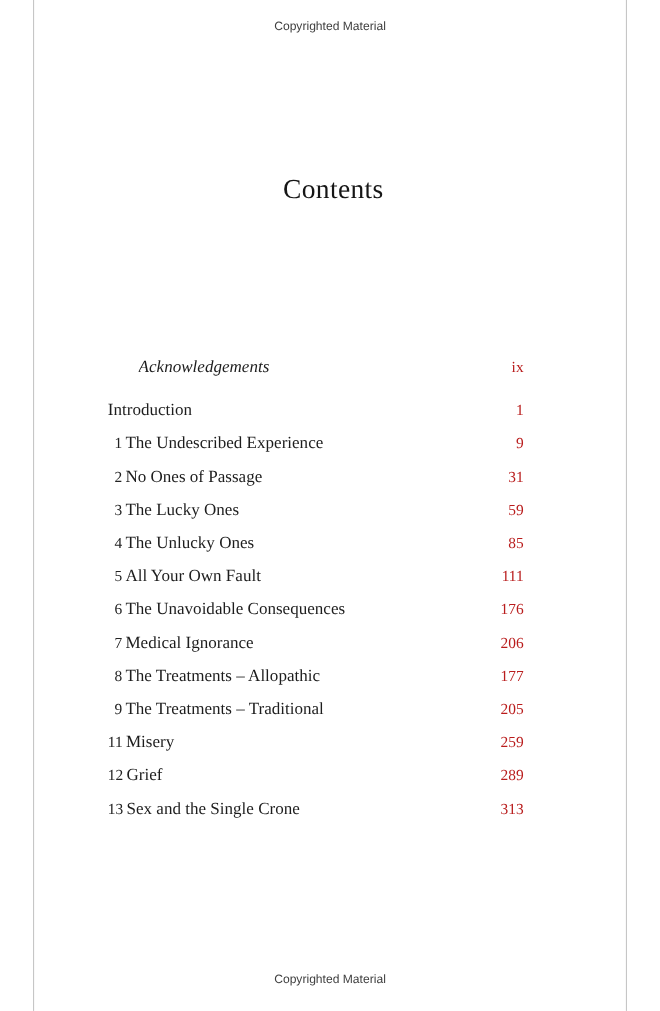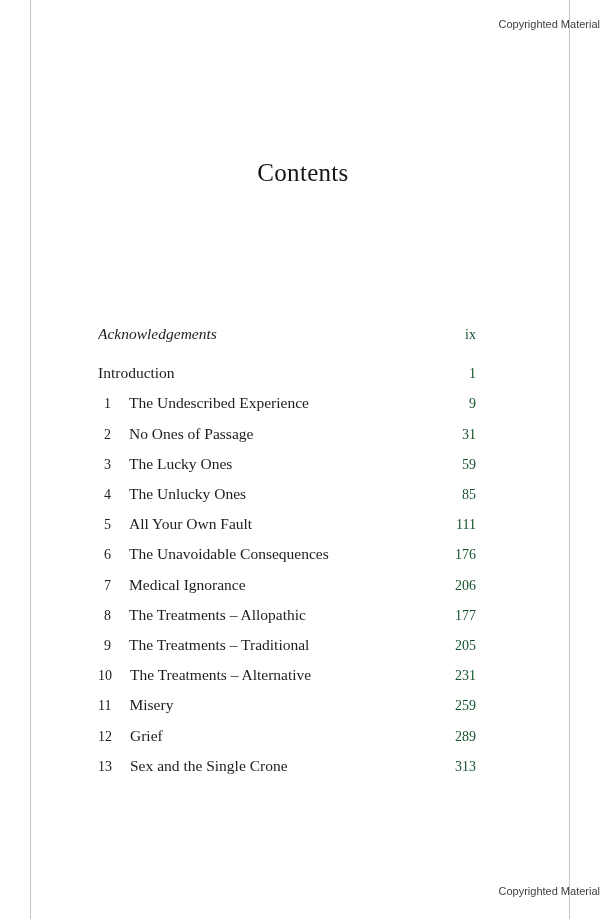--- a/index.html
+++ b/index.html
@@ -15,21 +15,21 @@
     overflow: hidden;
   }
   .edge {
     position: absolute; top: 0; bottom: 0;
     width: 1px; background: #c6c6c6;
   }
   .edge-left  { left: 30px; }
   .edge-right { left: 569px; }
   .copyright {
     position: absolute; left: 0; width: 100%;
-    text-align: right;
+    text-align: center;
     font-family: "Liberation Sans", sans-serif;
     font-size: 11px; color: #3e3e3e;
   }
   .copyright-top    { top: 18px; }
   .copyright-bottom { top: 885px; }
   .contents-title {
     position: absolute; top: 156px; left: 0; width: 100%;
     margin: 3px;
     text-align: center;
     font-family: "Liberation Serif", serif;
@@ -37,30 +37,30 @@
     color: #161616; letter-spacing: 0.3px;
   }
   .toc {
     position: absolute; top: 319px; left: 98px; width: 378px;
     color: #1d1d1d; font-size: 15.5px;
   }
   .toc-row {
     display: flex; align-items: baseline;
     line-height: 29.2px; white-space: nowrap;
   }
-  #front-matter .toc-row:first-child { margin-bottom: 9px; }
+  #front-matter .toc-row:first-child { margin-bottom: 9px; margin-left: 28px; }
   .num {
     flex: 0 0 13px; text-align: right;
     font-size: 14px; color: #222222;
   }
   .entry-title { flex: 1 1 auto; overflow: hidden; }
-  .toc-row.chapter .entry-title { margin-left: 18px; font-family: Liberation Serif, serif; }
+  .toc-row.chapter .entry-title { margin-left: 3px; font-family: Liberation Serif, serif; }
   .entry-page {
     flex: 0 0 auto; text-align: right;
-    font-size: 14px; color: #14532d;
+    font-size: 14px; color: #b91c1c;
   }
   .italic { font-style: italic; }
 </style>
 </head>
 <body>
 
 <div class="page">
   <div class="edge edge-left"></div>
   <div class="edge edge-right"></div>
 
@@ -119,25 +119,20 @@
           <span class="num">8</span>
           <span class="entry-title">The Treatments – Allopathic</span>
           <span class="entry-page">177</span>
         </div>
         <div class="toc-row chapter">
           <span class="num">9</span>
           <span class="entry-title">The Treatments – Traditional</span>
           <span class="entry-page">205</span>
         </div>
         <div class="toc-row chapter">
-          <span class="num">10</span>
-          <span class="entry-title">The Treatments – Alternative</span>
-          <span class="entry-page">231</span>
-        </div>
-        <div class="toc-row chapter">
           <span class="num">11</span>
           <span class="entry-title">Misery</span>
           <span class="entry-page">259</span>
         </div>
         <div class="toc-row chapter">
           <span class="num">12</span>
           <span class="entry-title">Grief</span>
           <span class="entry-page">289</span>
         </div>
         <div class="toc-row chapter">

